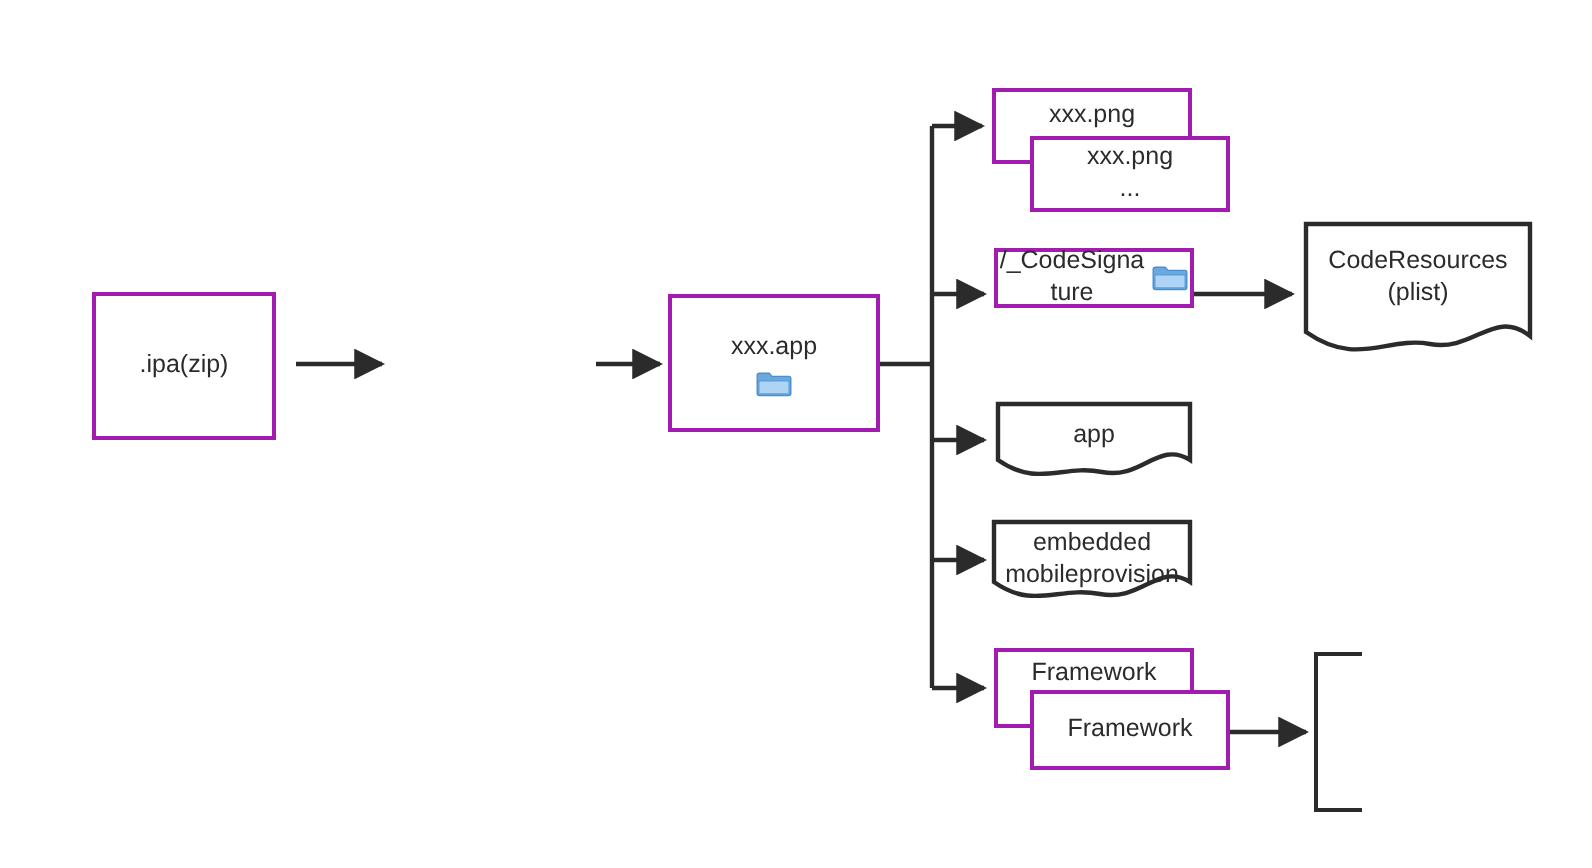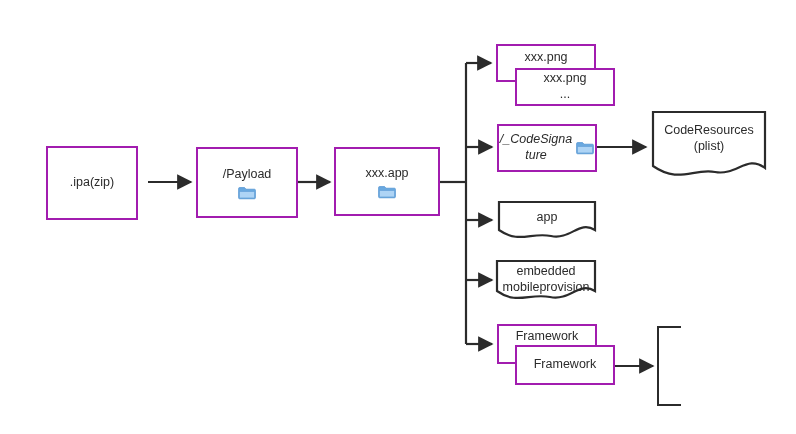--- a/index.html
+++ b/index.html
@@ -122,50 +122,41 @@
       <line x1="597" y1="147" x2="646" y2="147" marker-end="url(#arrow)"></line>
 
       <line x1="615" y1="366" x2="653" y2="366" marker-end="url(#arrow)"></line>
     </g>
   </svg>
 
   <div class="node" style="left:46px; top:146px; width:92px; height:74px;">
     <span class="label">.ipa(zip)</span>
   </div>
 
-  <div class="node with-icon" style="left:196px; top:147px; width:102px; height:71px;">
-    <span class="label">/Payload</span>
-    <span class="folder-icon">
-      <svg viewBox="0 0 18 14" xmlns="http://www.w3.org/2000/svg">
-        <path d="M0.6 2.6 a1 1 0 0 1 1-1 h5 l1.4 1.6 h8.4 a1 1 0 0 1 1 1 v7.6 a1 1 0 0 1 -1 1 h-14.8 a1 1 0 0 1 -1 -1 z" fill="#6aa9e0" stroke="#4a8fd0" stroke-width="0.7"></path>
-        <path d="M2.2 5.4 h13.6 a0.8 0.8 0 0 1 0.8 0.8 v5 a0.8 0.8 0 0 1 -0.8 0.8 h-13.6 a0.8 0.8 0 0 1 -0.8 -0.8 v-5 a0.8 0.8 0 0 1 0.8 -0.8 z" fill="#aed4f5" stroke="#5f9ed6" stroke-width="0.7"></path>
-      </svg>
-    </span>
-  </div>
 
   <div class="node with-icon" style="left:334px; top:147px; width:106px; height:69px;">
     <span class="label">xxx.app</span>
     <span class="folder-icon">
       <svg viewBox="0 0 18 14" xmlns="http://www.w3.org/2000/svg">
         <path d="M0.6 2.6 a1 1 0 0 1 1-1 h5 l1.4 1.6 h8.4 a1 1 0 0 1 1 1 v7.6 a1 1 0 0 1 -1 1 h-14.8 a1 1 0 0 1 -1 -1 z" fill="#6aa9e0" stroke="#4a8fd0" stroke-width="0.7"></path>
         <path d="M2.2 5.4 h13.6 a0.8 0.8 0 0 1 0.8 0.8 v5 a0.8 0.8 0 0 1 -0.8 0.8 h-13.6 a0.8 0.8 0 0 1 -0.8 -0.8 v-5 a0.8 0.8 0 0 1 0.8 -0.8 z" fill="#aed4f5" stroke="#5f9ed6" stroke-width="0.7"></path>
       </svg>
     </span>
   </div>
 
   <div class="node" style="left:496px; top:44px; width:100px; height:38px; justify-content:flex-start; padding-top:4px; z-index:1;">
     <span class="label">xxx.png</span>
   </div>
 
   <div class="node" style="left:515px; top:68px; width:100px; height:38px; z-index:2;">
     <span class="label">xxx.png
 ...</span>
   </div>
 
-  <div class="node" style="left:497px; top:124px; width:100px; height:48px;font-style:italic;">
+  <div class="node" style="left:497px; top:124px; width:100px; height:30px;">
     <span class="row-inline">
       <span class="label">/_CodeSigna
 ture</span>
       <span class="inline-folder">
         <svg viewBox="0 0 18 14" xmlns="http://www.w3.org/2000/svg">
           <path d="M0.6 2.6 a1 1 0 0 1 1-1 h5 l1.4 1.6 h8.4 a1 1 0 0 1 1 1 v7.6 a1 1 0 0 1 -1 1 h-14.8 a1 1 0 0 1 -1 -1 z" fill="#6aa9e0" stroke="#4a8fd0" stroke-width="0.7"></path>
           <path d="M2.2 5.4 h13.6 a0.8 0.8 0 0 1 0.8 0.8 v5 a0.8 0.8 0 0 1 -0.8 0.8 h-13.6 a0.8 0.8 0 0 1 -0.8 -0.8 v-5 a0.8 0.8 0 0 1 0.8 -0.8 z" fill="#aed4f5" stroke="#5f9ed6" stroke-width="0.7"></path>
         </svg>
       </span>
     </span>

